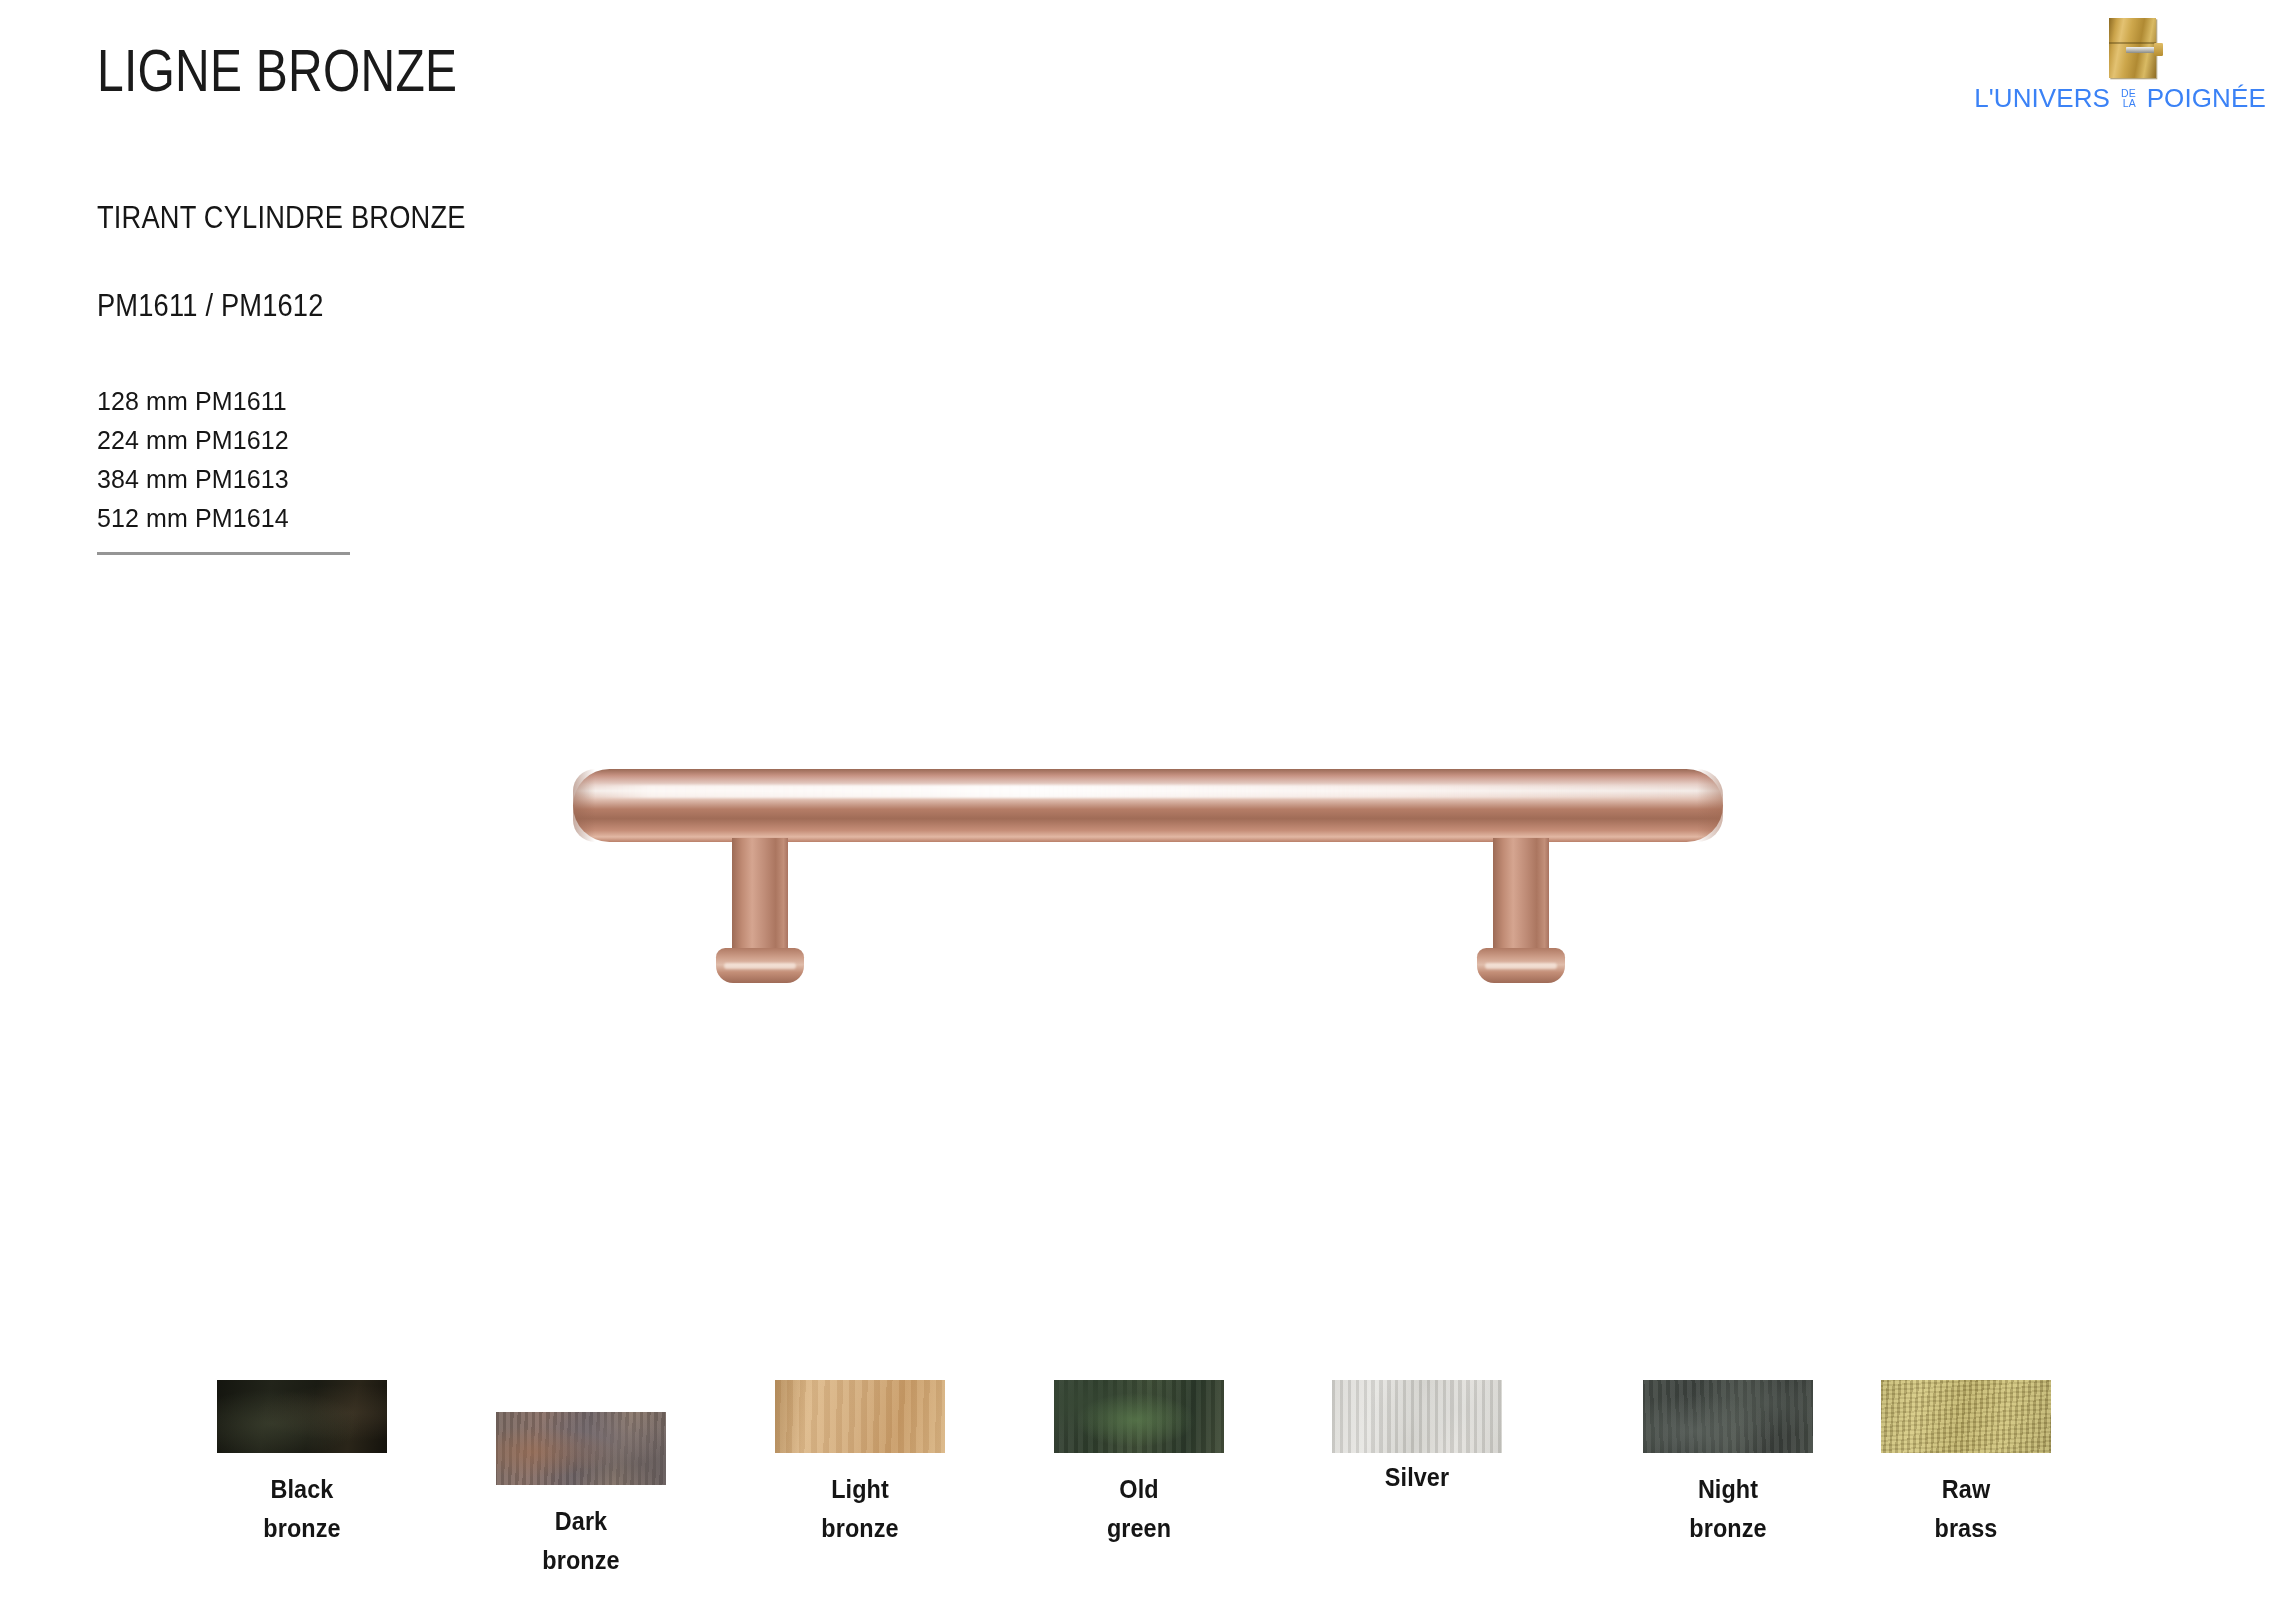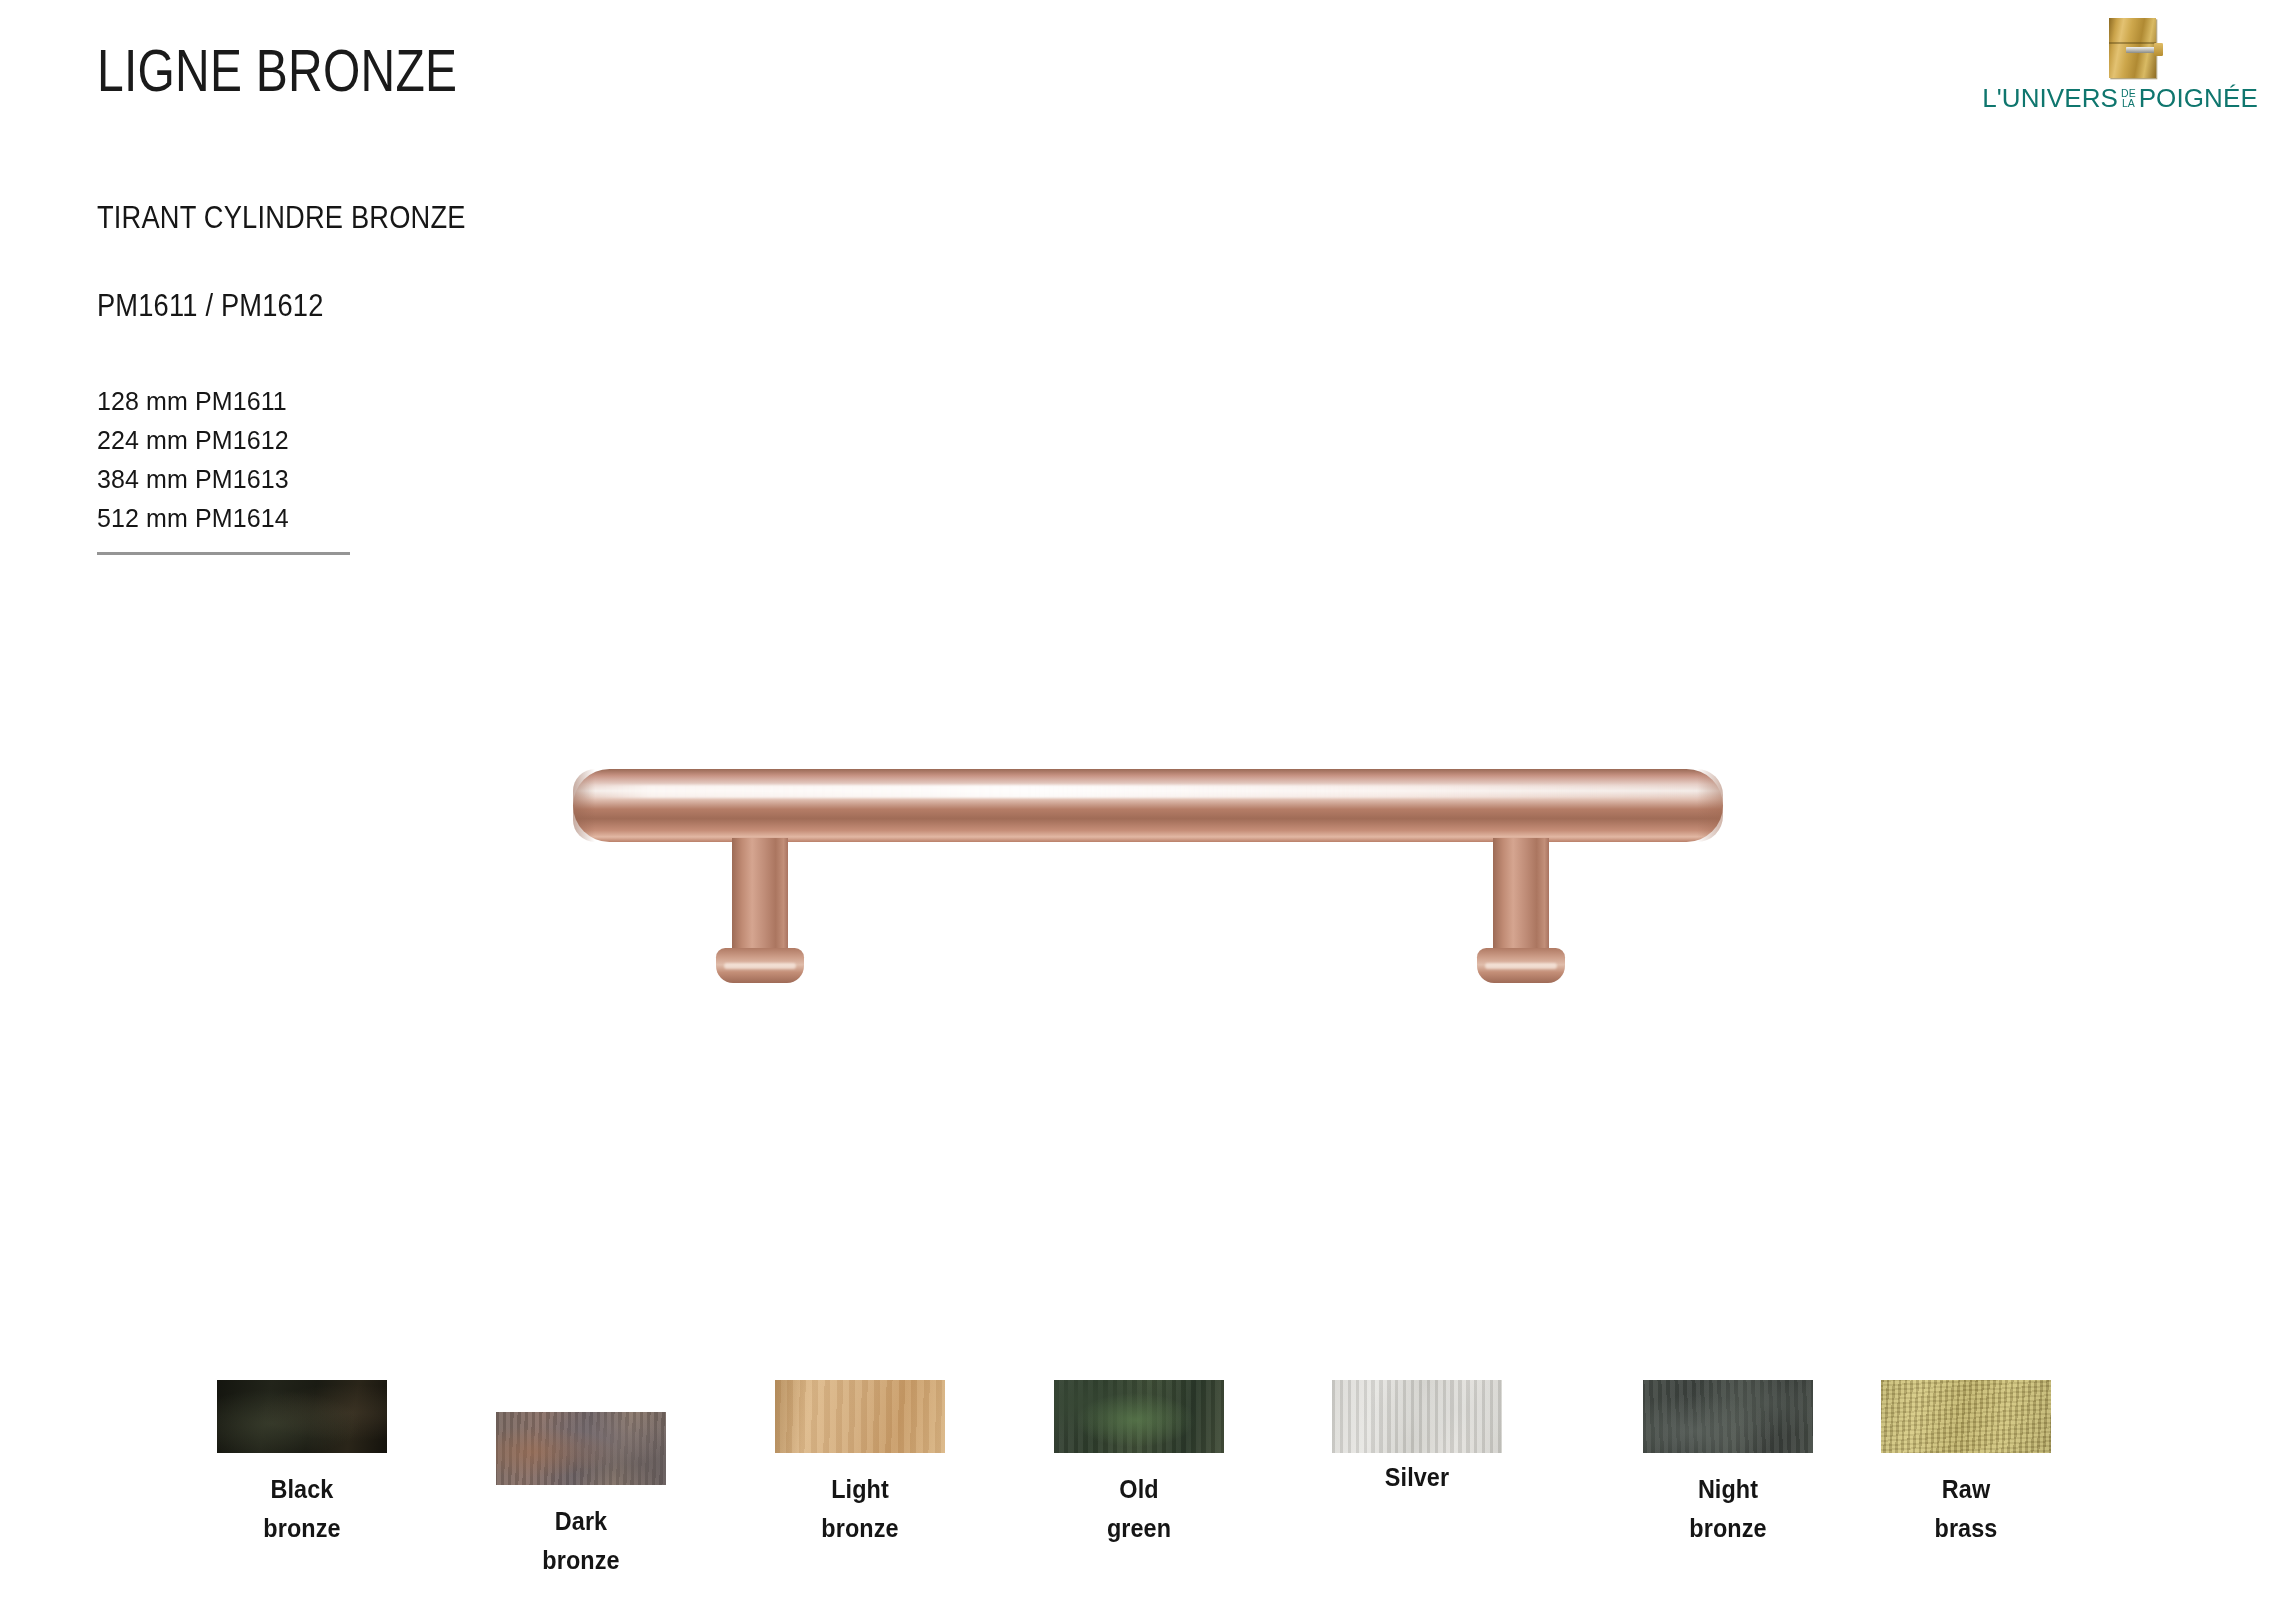--- a/index.html
+++ b/index.html
@@ -79,31 +79,31 @@
   }
   .brand-text {
     position: absolute;
     left: 0;
     top: 65px;
     width: 308px;
     text-align: center;
     font-size: 26px;
     letter-spacing: 0.1px;
     white-space: nowrap;
-    color: #0f766e;
+    color: #3b82f6;
     font-weight: 400;
   }
   .brand-text .small-stack {
     display: inline-block;
     vertical-align: 0.02em;
     font-size: 10.5px;
     line-height: 0.95;
-    text-align: center;
+    text-align: right;
     letter-spacing: 0;
-    margin: 0 3px;
+    margin: 0 11px;
   }
   .brand-text .small-stack span { display: block; }
 
   
   .product-name {
     position: absolute;
     left: 97px;
     top: 200px;
     font-size: 31px;
     letter-spacing: 0.2px;

